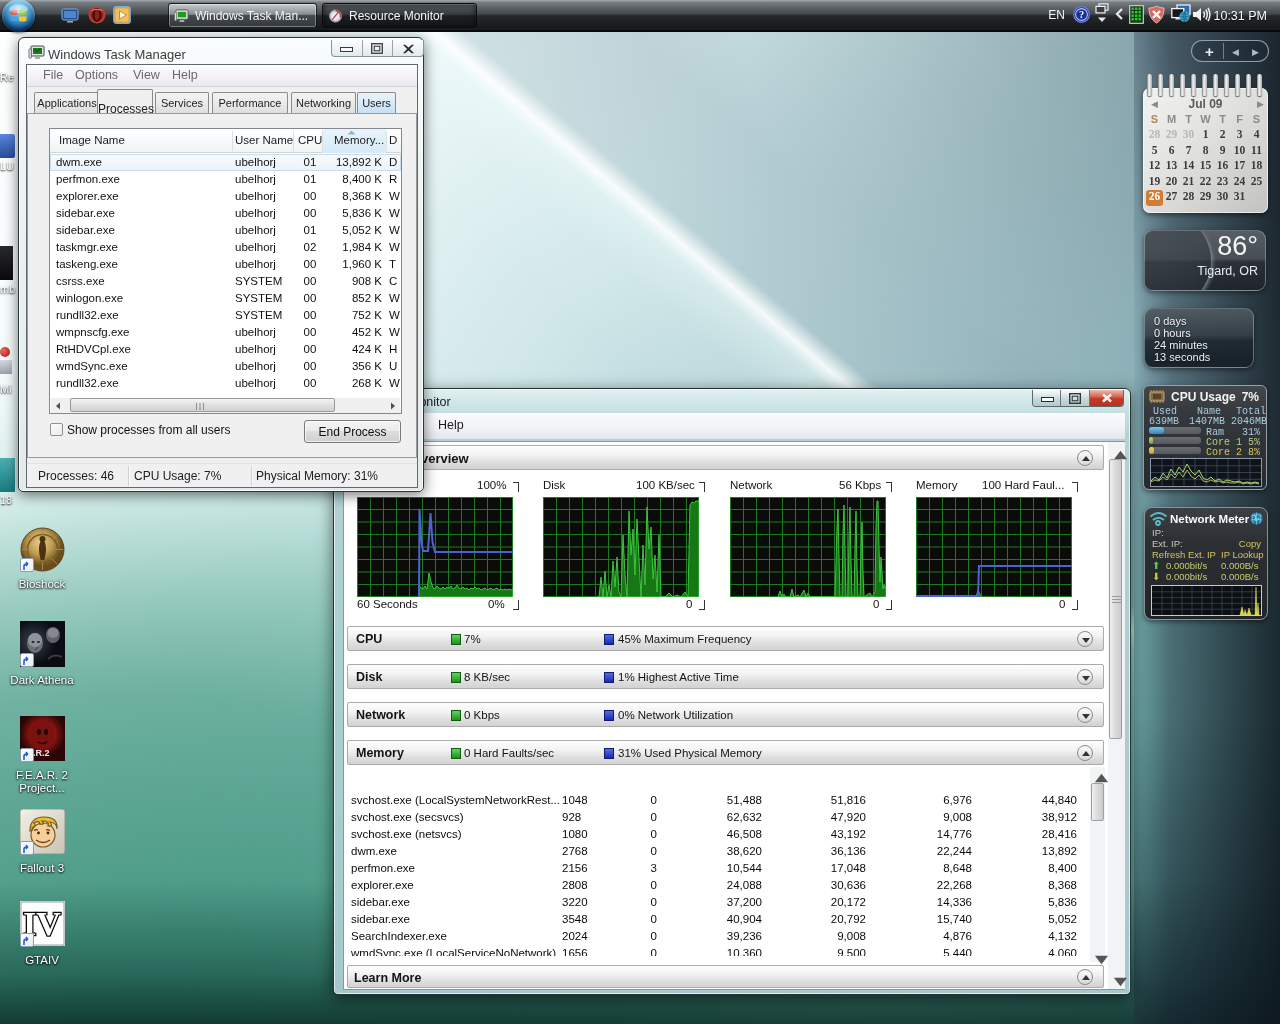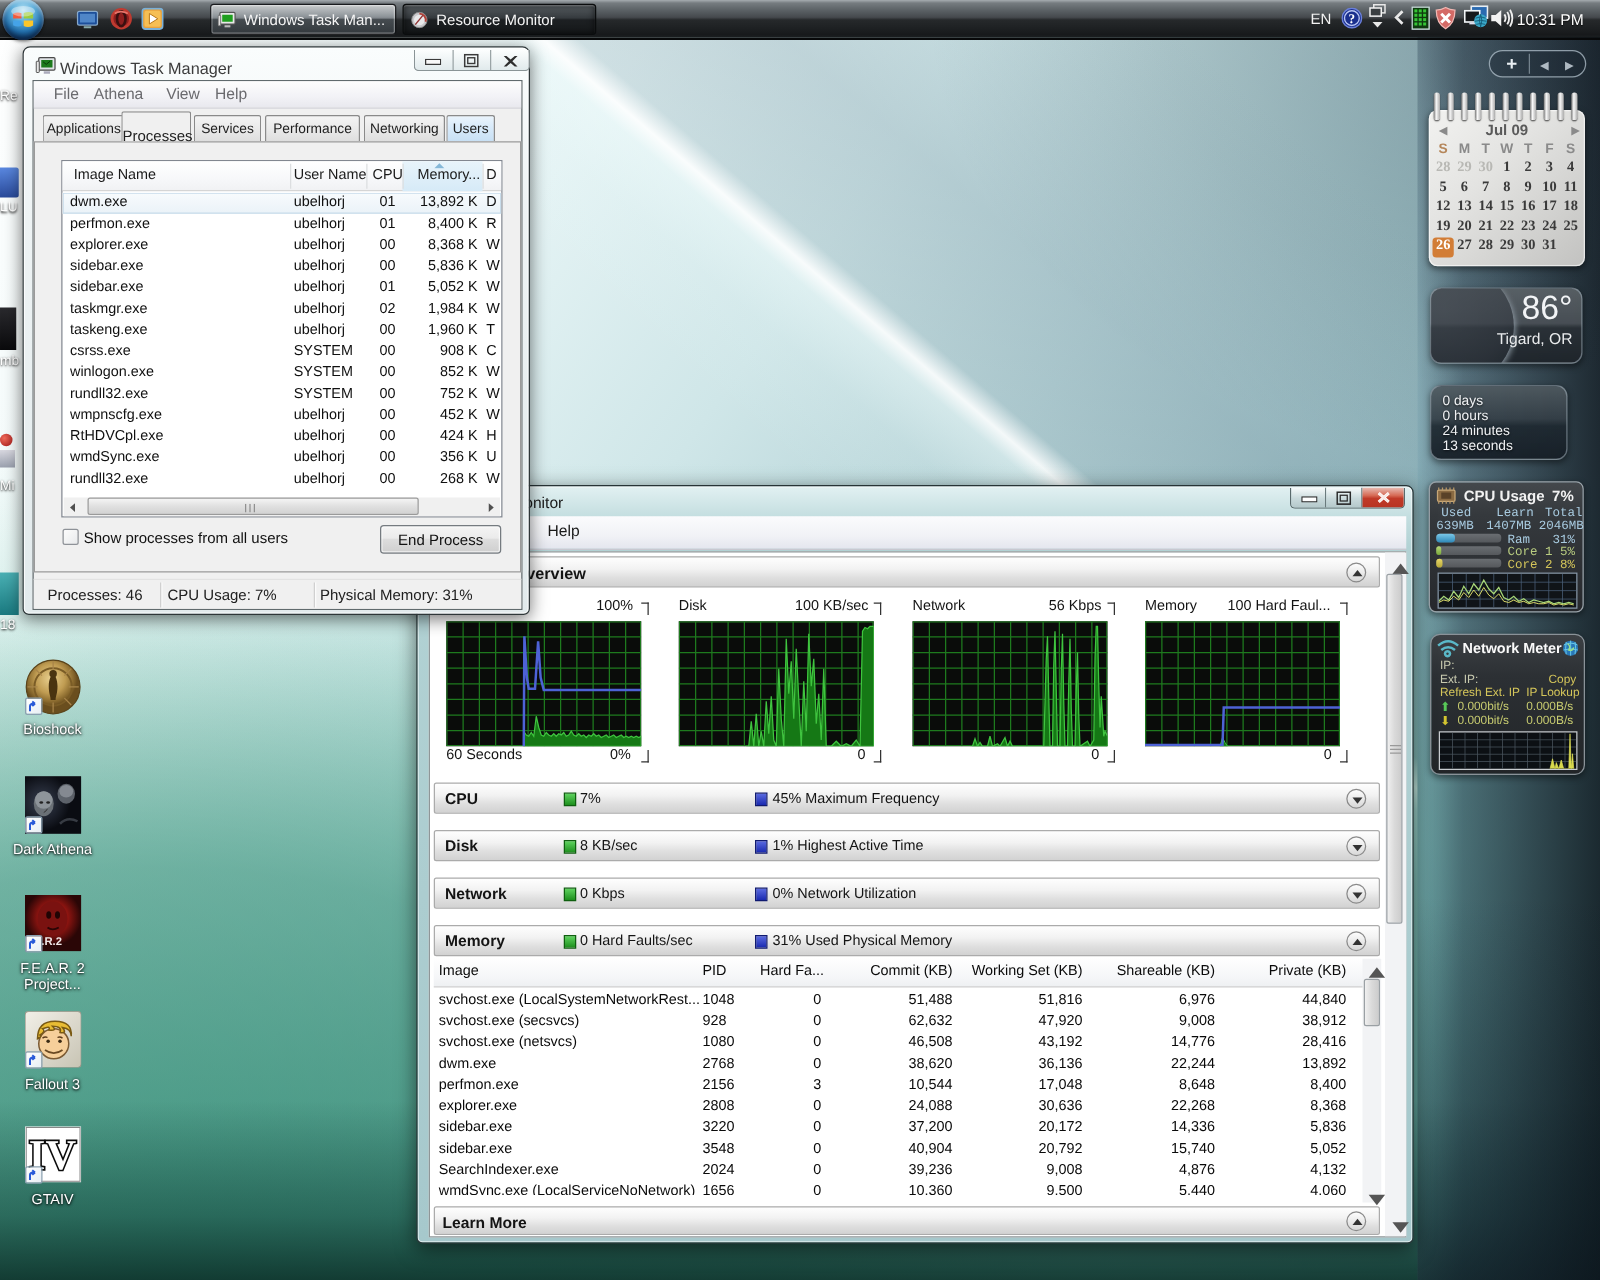--- a/index.html
+++ b/index.html
@@ -387,21 +387,21 @@
   </div>
   <div class="gadget-dark" id="cpug">
     <svg style="position:absolute;left:4px;top:3px" width="19" height="15" viewBox="0 0 19 15">
         <rect x="2" y="3" width="14" height="9" rx="1" fill="#8a6a42" stroke="#c8a878" stroke-width="1"></rect>
         <rect x="5" y="5" width="8" height="5" fill="#5a4228"></rect>
         <path d="M3 1 L3 3 M6 1 L6 3 M9 1 L9 3 M12 1 L12 3 M15 1 L15 3 M3 12 L3 14 M6 12 L6 14 M9 12 L9 14 M12 12 L12 14 M15 12 L15 14" stroke="#b89868" stroke-width="1"></path>
       </svg>
     <div class="ttl">CPU Usage</div>
       <div class="pct">7%</div>
     <span class="bl" style="left:9px; top:20px">Used</span>
-      <span class="bl" style="left:53px; top:20px">Learn</span>
+      <span class="bl" style="left:53px; top:20px">Name</span>
       <span class="bl" style="left:92px; top:20px">Total</span>
     <span class="bl" style="left:5px; top:30px">639MB</span>
       <span class="bl" style="left:45px; top:30px">1407MB</span>
       <span class="bl" style="left:87px; top:30px">2046MB</span>
     <div class="bar" style="top:41px">
         <i style="width:29%; background:linear-gradient(to bottom,#7ac8e8,#2e88b8)"></i>
       </div>
     <span class="bl" style="left:62px; top:41px">Ram</span>
       <span class="bl" style="right:6px; top:41px">31%</span>
     <div class="bar" style="top:51px">
@@ -582,29 +582,20 @@
     </div>
   <div class="secbar" style="top:351px">
       <div class="lbl">Memory</div>
       <div class="gsq"></div>
       <div class="gtx">0 Hard Faults/sec</div>
       <div class="bsq"></div>
       <div class="btx">31% Used Physical Memory</div>
       <div class="toggle up"></div>
     </div>
   <div id="rmmemtbl">
-    <div class="mh">
-      <span style="left:4px; top:5px">Image</span>
-        <span style="left:215px; top:5px">PID</span>
-        <span style="left:261px; top:5px">Hard Fa...</span>
-      <span style="left:328px; width:87px; text-align:right; top:5px">Commit (KB)</span>
-      <span style="left:421px; width:98px; text-align:right; top:5px">Working Set (KB)</span>
-      <span style="left:537px; width:88px; text-align:right; top:5px">Shareable (KB)</span>
-      <span style="left:663px; width:67px; text-align:right; top:5px">Private (KB)</span>
-    </div>
   <div class="mrow" style="top:26px">
         <span class="mc0">svchost.exe (LocalSystemNetworkRest...</span>
         <span class="mc1">1048</span>
         <span class="mc2">0</span>
         <span class="mc3">51,488</span>
         <span class="mc4">51,816</span>
         <span class="mc5">6,976</span>
         <span class="mc6">44,840</span>
       </div>
       <div class="mrow" style="top:43px">
@@ -740,21 +731,21 @@
       </div>
     <div>
         <svg style="position:absolute;left:9px;top:3.5px" width="13" height="10" viewBox="0 0 13 10">
           <path d="M1 0.8 L3.2 0.8 L6.5 3.6 L9.8 0.8 L12 0.8 L7.9 5 L12 9.2 L9.8 9.2 L6.5 6.4 L3.2 9.2 L1 9.2 L5.1 5 Z" fill="#2e2e2e"></path>
         </svg>
       </div>
   </div>
   <div id="tmclient"></div>
   <div id="tmmenu">
       <span style="left:16px">File</span>
-      <span style="left:48px">Athena</span>
+      <span style="left:48px">Options</span>
       <span style="left:106px">View</span>
       <span style="left:145px">Help</span>
     </div>
   <div class="tab" style="left:15px; width:66px">Applications</div>
   <div class="tab sel" style="left:78px; width:56px">Processes</div>
   <div class="tab" style="left:136px; width:54px">Services</div>
   <div class="tab" style="left:193px; width:76px">Performance</div>
   <div class="tab" style="left:272px; width:65px">Networking</div>
   <div class="tab hov" style="left:338px; width:39px">Users</div>
   <div id="tabpage"></div>

